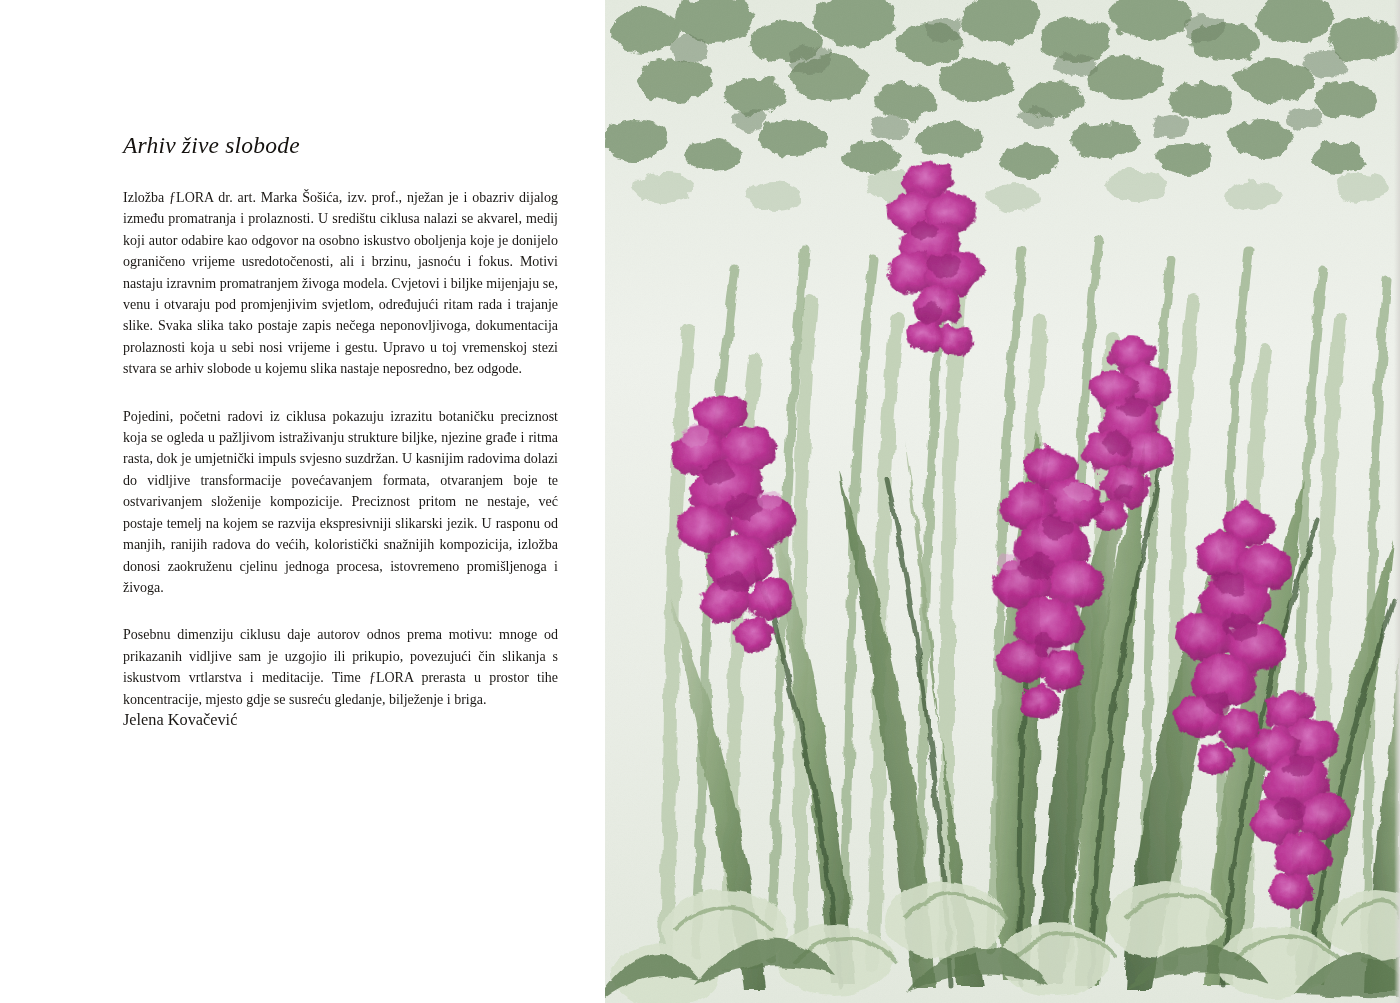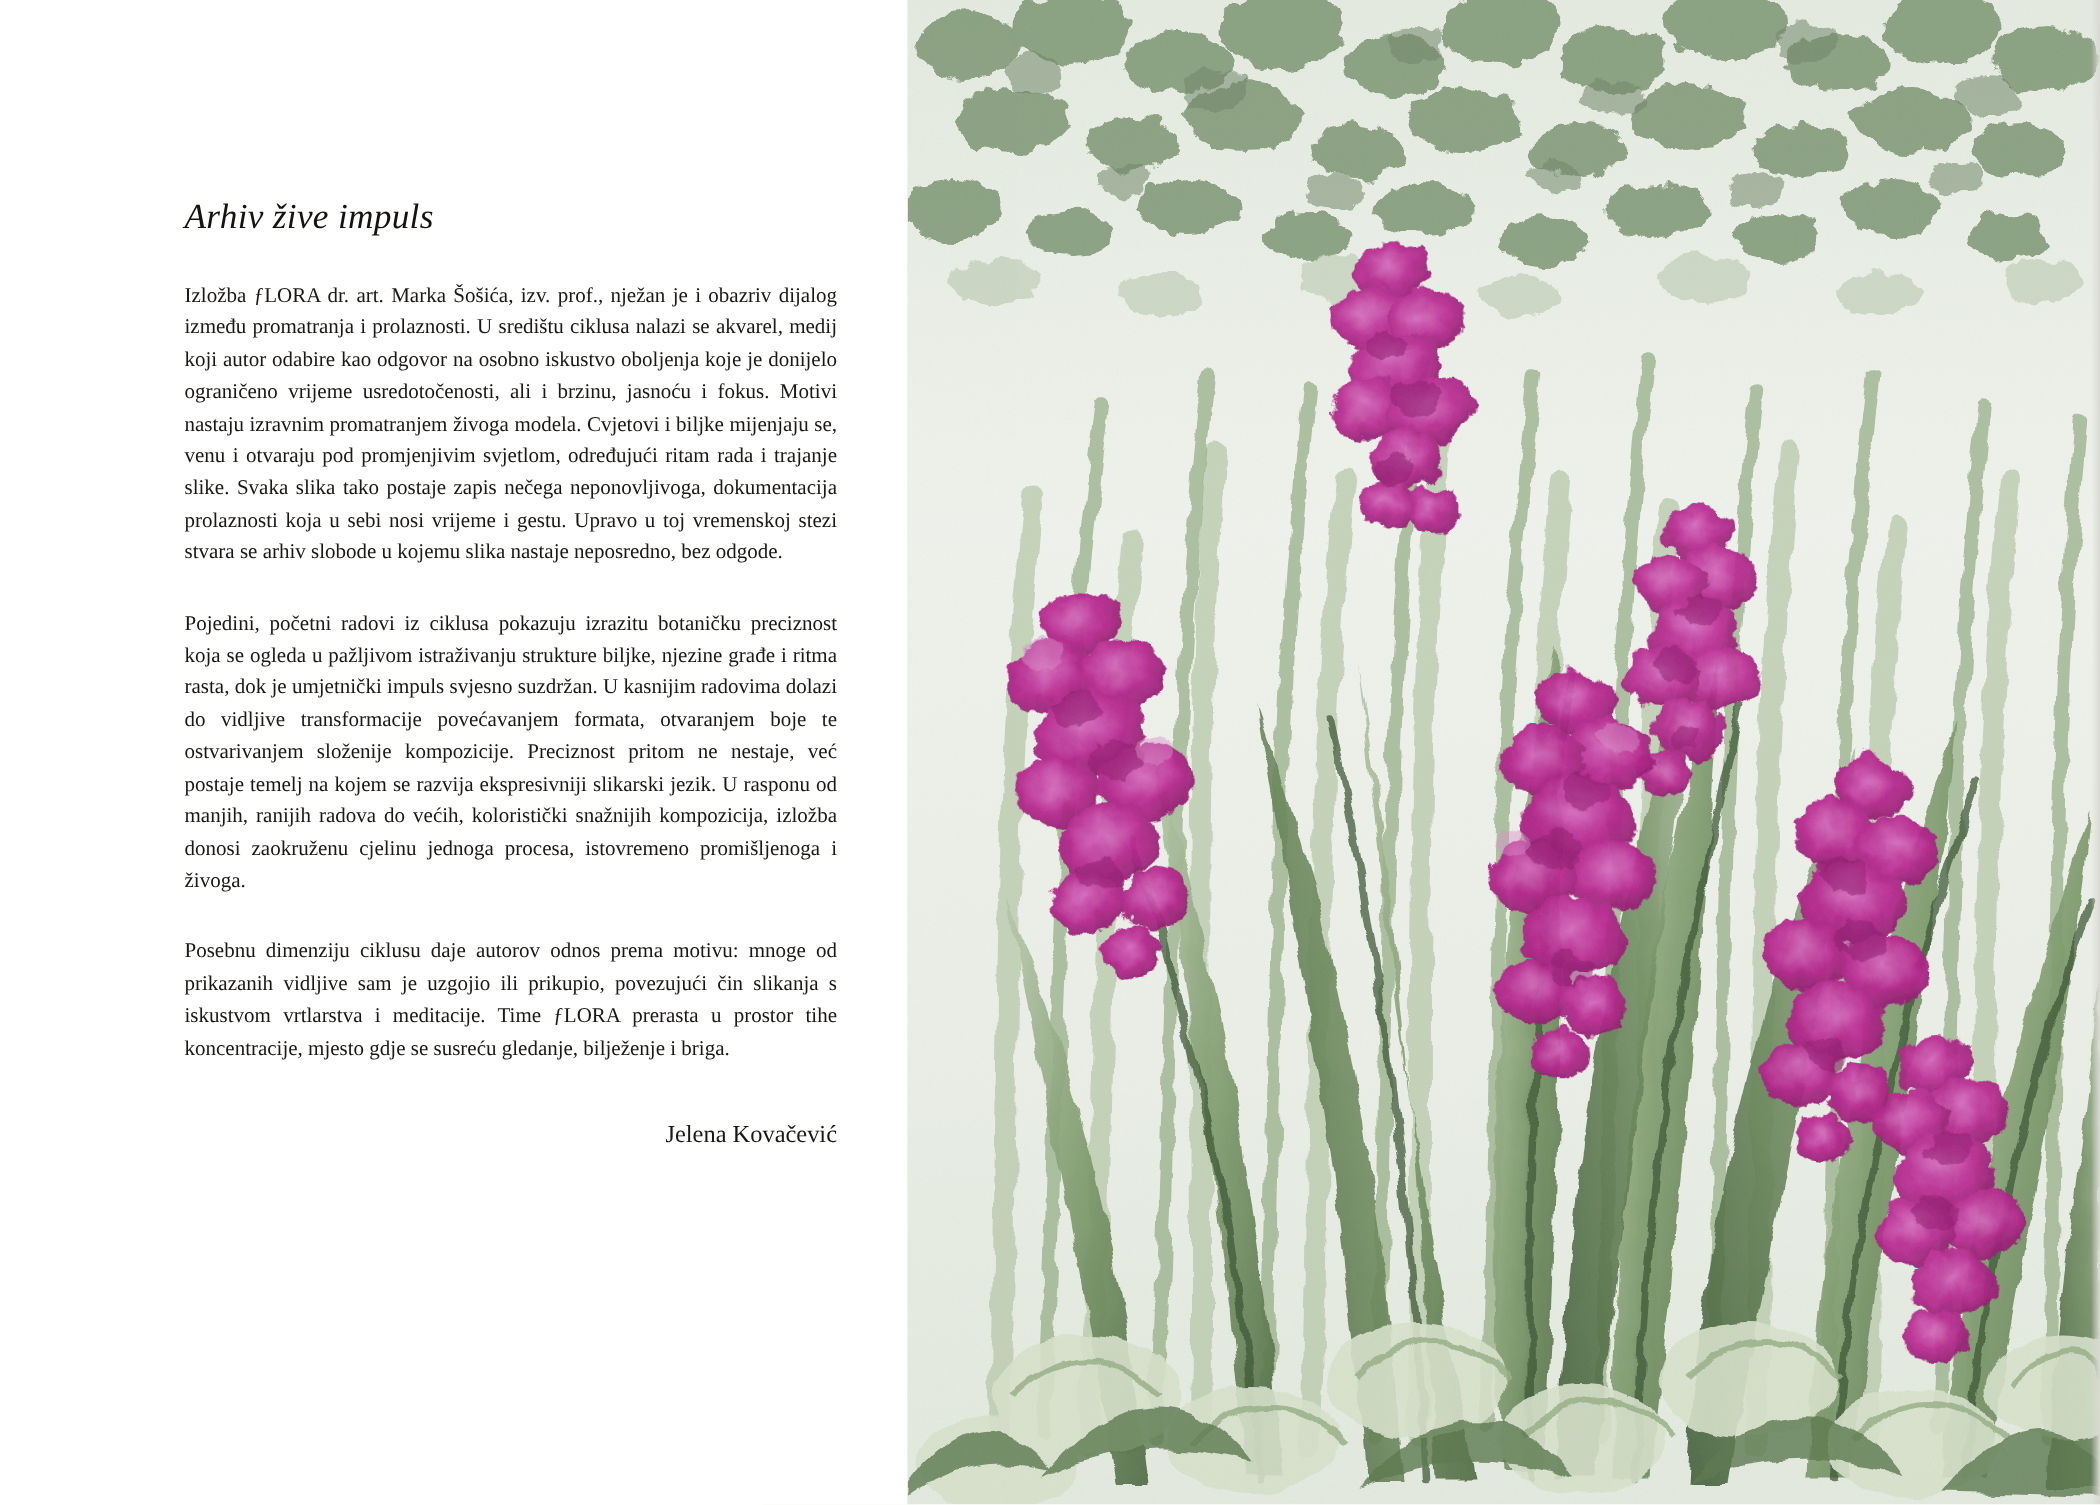--- a/index.html
+++ b/index.html
@@ -50,22 +50,20 @@
     text-align: justify;
     margin: 0 0 26px 0;
     hyphens: auto;
     -webkit-hyphens: auto;
   }
   .para:last-of-type { margin-bottom: 0; }
   .signature {
     font-family: "Liberation Serif", serif;
     font-size: 16.3px;
     color: #1a1714;
-    text-align: right;
-    margin-top: 36px;
   }
   
   .page-right {
     position: relative;
     width: 795px;
     height: 1003px;
     flex: 0 0 795px;
     overflow: hidden;
     background: #eef1ea;
   }
@@ -108,21 +106,21 @@
     pointer-events: none;
   }
 </style>
 </head>
 <body>
 
 <div class="spread">
 
   <div class="page-left">
     <div class="text-column">
-      <h1 class="essay-title">Arhiv žive impuls</h1>
+      <h1 class="essay-title">Arhiv žive slobode</h1>
       <p class="para">Izložba ƒLORA dr. art. Marka Šošića, izv. prof., nježan je i obazriv dijalog između promatranja i prolaznosti. U središtu ciklusa nalazi se akvarel, medij koji autor odabire kao odgovor na osobno iskustvo oboljenja koje je donijelo ograničeno vrijeme usredotočenosti, ali i brzinu, jasnoću i fokus. Motivi nastaju izravnim promatranjem živoga modela. Cvjetovi i biljke mijenjaju se, venu i otvaraju pod promjenjivim svjetlom, određujući ritam rada i trajanje slike. Svaka slika tako postaje zapis nečega neponovljivoga, dokumentacija prolaznosti koja u sebi nosi vrijeme i gestu. Upravo u toj vremenskoj stezi stvara se arhiv slobode u kojemu slika nastaje neposredno, bez odgode.</p>
       <p class="para">Pojedini, početni radovi iz ciklusa pokazuju izrazitu botaničku preciznost koja se ogleda u pažljivom istraživanju strukture biljke, njezine građe i ritma rasta, dok je umjetnički impuls svjesno suzdržan. U kasnijim radovima dolazi do vidljive transformacije povećavanjem formata, otvaranjem boje te ostvarivanjem složenije kompozicije. Preciznost pritom ne nestaje, već postaje temelj na kojem se razvija ekspresivniji slikarski jezik. U rasponu od manjih, ranijih radova do većih, koloristički snažnijih kompozicija, izložba donosi zaokruženu cjelinu jednoga procesa, istovremeno promišljenoga i živoga.</p>
       <p class="para">Posebnu dimenziju ciklusu daje autorov odnos prema motivu: mnoge od prikazanih vidljive sam je uzgojio ili prikupio, povezujući čin slikanja s iskustvom vrtlarstva i meditacije. Time ƒLORA prerasta u prostor tihe koncentracije, mjesto gdje se susreću gledanje, bilježenje i briga.</p>
       <div class="signature">Jelena Kovačević</div>
     </div>
   </div>
 
   <div class="page-right">
     <div class="gutter-shadow"></div>
     <div class="scan-speck"></div>

